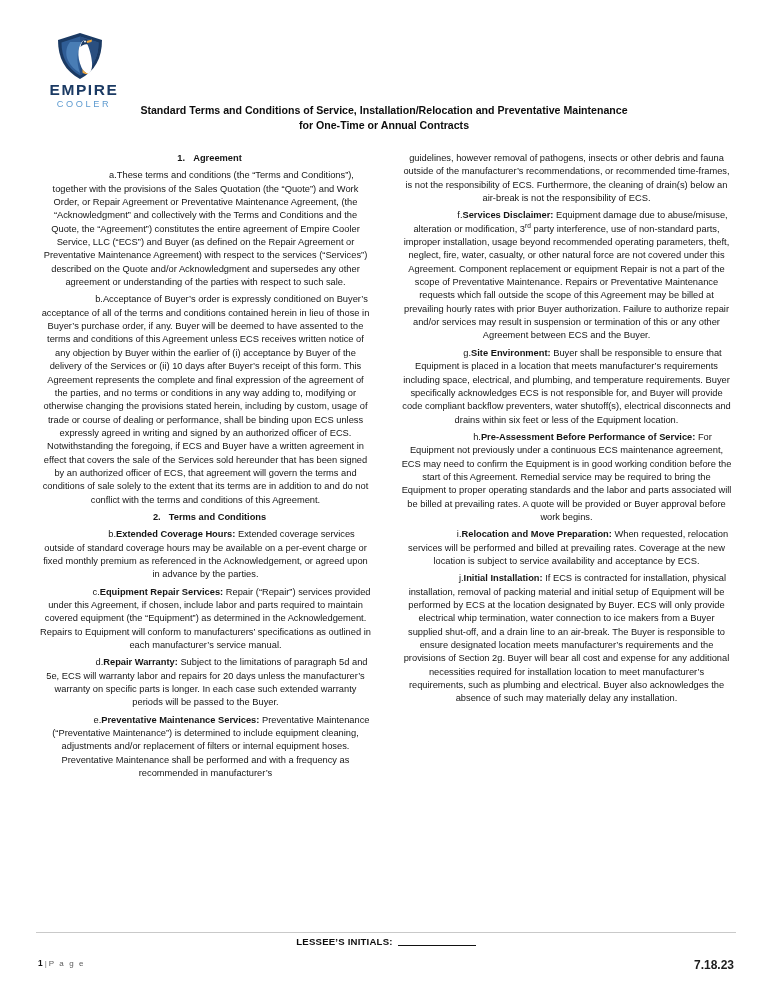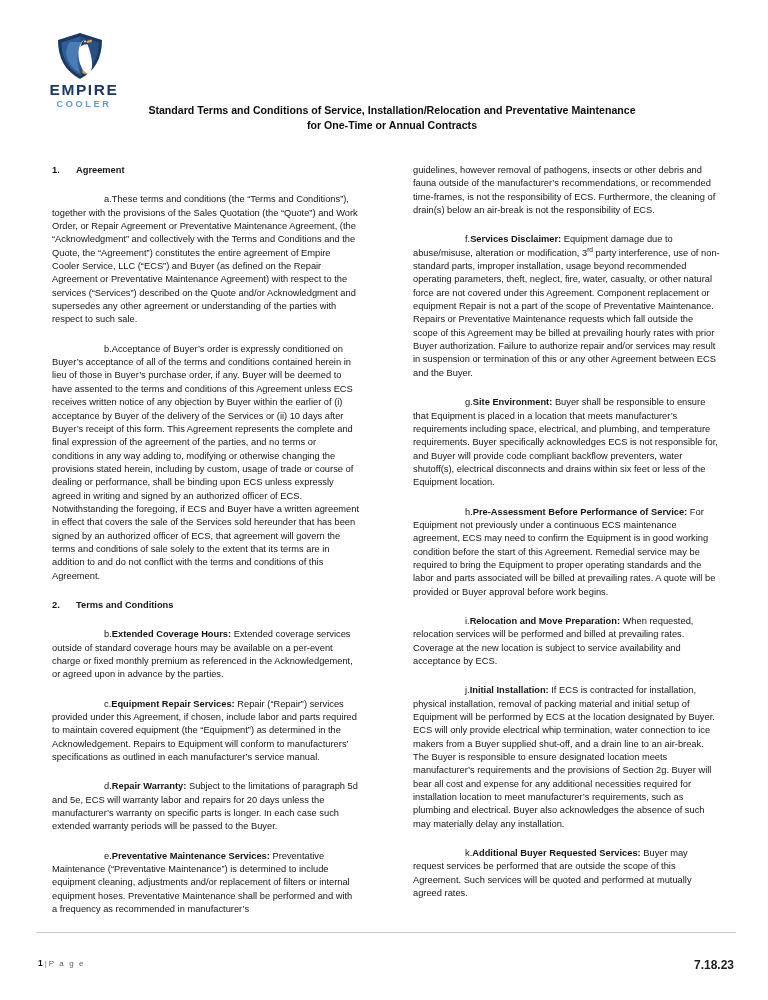--- a/index.html
+++ b/index.html
@@ -44,32 +44,32 @@
   .logo-empire {
     font-family: "Liberation Sans", sans-serif;
     font-weight: bold;
     font-size: 15.5px;
     letter-spacing: 1.6px;
     color: #1b3a63;
     line-height: 1.05;
   }
   .logo-cooler {
     font-family: "Liberation Sans", sans-serif;
-    font-weight: bold;
+    font-weight: normal;
     font-size: 9.2px;
     letter-spacing: 2.6px;
     color: #5e9bd0;
     line-height: 1.2;
     margin-top: 1px;
   }
 
   
   .doc-title {
     position: absolute;
-    left: 104px;
+    left: 96px;
     top: 103px;
     width: 576px;
     text-align: center;
     font-weight: bold;
     font-size: 10.6px;
     line-height: 15px;
     color: #0d0d0d;
   }
 
   
@@ -83,21 +83,22 @@
     gap: 22px;
   }
   .col {
     width: 339px;
     font-size: 9.3px;
     line-height: 13.35px;
     text-align: left;
     color: #151515;
   }
   .col p {
-    margin: 16px;
+    margin: 4px;
+    text-align: center;
   }
   .sec-head {
     font-weight: bold;
     margin: 0;
   }
   .sec-head .num {
     display: inline-block;
     width: 24px;
   }
   .para {
@@ -234,27 +235,29 @@
       <p class="para"><span class="letter-tab">f.</span><span class="lead">Services Disclaimer:</span> <span>Equipment damage due to abuse/misuse, alteration or modification, 3</span><sup class="ord">rd</sup><span> party interference, use of non-standard parts, improper installation, usage beyond recommended operating parameters, theft, neglect, fire, water, casualty, or other natural force are not covered under this Agreement. Component replacement or equipment Repair is not a part of the scope of Preventative Maintenance. Repairs or Preventative Maintenance requests which fall outside the scope of this Agreement may be billed at prevailing hourly rates with prior Buyer authorization. Failure to authorize repair and/or services may result in suspension or termination of this or any other Agreement between ECS and the Buyer.</span></p>
 
       <p class="para"><span class="letter-tab">g.</span><span class="lead">Site Environment:</span> <span>Buyer shall be responsible to ensure that Equipment is placed in a location that meets manufacturer’s requirements including space, electrical, and plumbing, and temperature requirements. Buyer specifically acknowledges ECS is not responsible for, and Buyer will provide code compliant backflow preventers, water shutoff(s), electrical disconnects and drains within six feet or less of the Equipment location.</span></p>
 
       <p class="para"><span class="letter-tab">h.</span><span class="lead">Pre-Assessment Before Performance of Service:</span> <span>For Equipment not previously under a continuous ECS maintenance agreement, ECS may need to confirm the Equipment is in good working condition before the start of this Agreement. Remedial service may be required to bring the Equipment to proper operating standards and the labor and parts associated will be billed at prevailing rates. A quote will be provided or Buyer approval before work begins.</span></p>
 
       <p class="para"><span class="letter-tab">i.</span><span class="lead">Relocation and Move Preparation:</span> <span>When requested, relocation services will be performed and billed at prevailing rates. Coverage at the new location is subject to service availability and acceptance by ECS.</span></p>
 
       <p class="para"><span class="letter-tab">j.</span><span class="lead">Initial Installation:</span> <span>If ECS is contracted for installation, physical installation, removal of packing material and initial setup of Equipment will be performed by ECS at the location designated by Buyer. ECS will only provide electrical whip termination, water connection to ice makers from a Buyer supplied shut-off, and a drain line to an air-break. The Buyer is responsible to ensure designated location meets manufacturer’s requirements and the provisions of Section 2g. Buyer will bear all cost and expense for any additional necessities required for installation location to meet manufacturer’s requirements, such as plumbing and electrical. Buyer also acknowledges the absence of such may materially delay any installation.</span></p>
 
-      <p class="para"><span class="letter-tab">k.</span><span class="lead">Additional Buyer Requested Services:</span> <span>Buyer may request services be performed that are outside the scope of this Agreement. Such services will be quoted and performed at mutually agreed rates.</span></p>
 
     </div>
   </div>
 
   <div class="footer-rule"></div>
 
+  <div class="initials-line">
+    <span>LESSEE’S INITIALS:</span><span class="initials-blank"></span>
+  </div>
 
   <div class="page-num">
     <b>1</b><span class="bar">|</span><span class="pg">P a g e</span>
   </div>
 
   <div class="doc-date">7.18.23</div>
 
 </div>
 
 </body></html>

